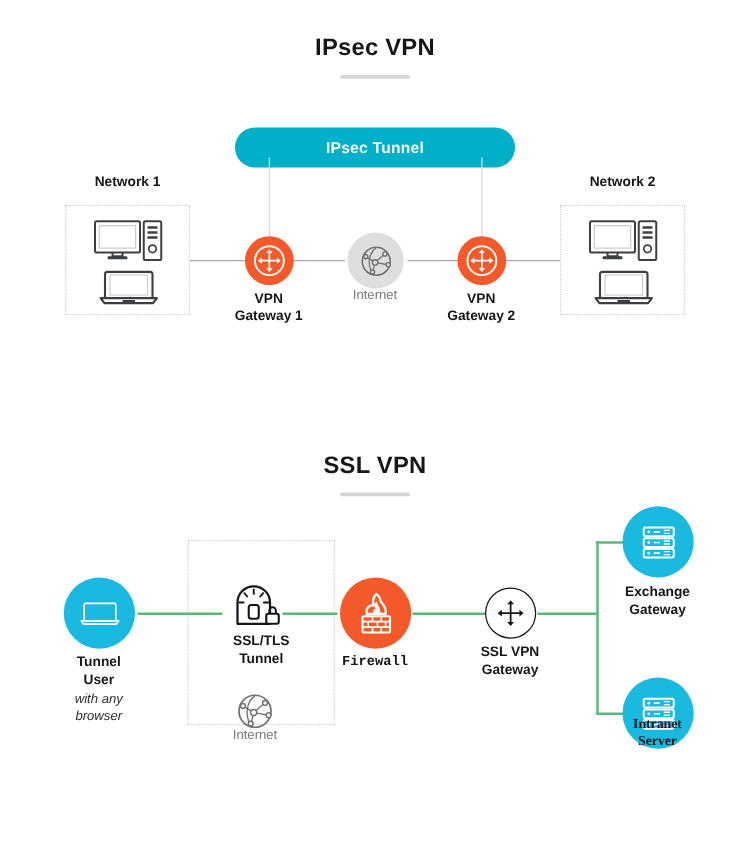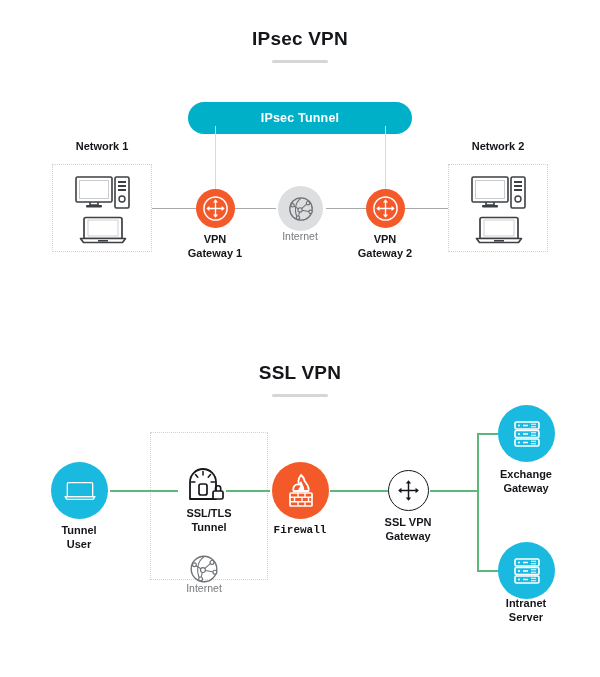--- a/index.html
+++ b/index.html
@@ -218,20 +218,24 @@
   <div class="circ circ-cyan" style="left:51px;top:462px;width:57px;height:57px;">
     <svg width="32" height="26" viewBox="0 0 48 30">
       <path d="M7 2.5 h34 a2 2 0 0 1 2 2 v19 h-38 v-19 a2 2 0 0 1 2 -2 z" fill="none" stroke="#ffffff" stroke-width="2"></path>
       <path d="M1.5 23.5 h45 l-3 4 h-39 z" fill="none" stroke="#ffffff" stroke-width="2" stroke-linejoin="round"></path>
     </svg>
   </div>
   <div class="lbl" style="left:29px;top:524px;width:100px;">
     <span>Tunnel</span><br>
     <span>User</span>
   </div>
+  <div class="lbl-italic" style="left:29px;top:553px;width:100px;">
+    <span>with any</span><br>
+    <span>browser</span>
+  </div>
 
   <div class="abs" style="left:184px;top:463px;width:44px;height:40px;">
     <svg width="44" height="40" viewBox="0 0 44 40">
       <path d="M6 36 V19 a13 13 0 0 1 26 0 V36 z" fill="#fff" stroke="#14161a" stroke-width="1.8" stroke-linejoin="round"></path>
       <rect x="15" y="21" width="8" height="11" rx="2" fill="#fff" stroke="#14161a" stroke-width="1.7"></rect>
       <path d="M19 8.5 v3.6 M11.5 11.5 l2.3 2.7 M26.5 11.5 l-2.3 2.7 M7.5 19 h3.4 M30.5 19 h-3.4" stroke="#14161a" stroke-width="1.5" stroke-linecap="round"></path>
       <rect x="29" y="28" width="10" height="8" rx="1.6" fill="#fff" stroke="#14161a" stroke-width="1.7"></rect>
       <path d="M31.5 28 v-2.6 a2.6 2.6 0 0 1 5.2 0 V28" fill="none" stroke="#14161a" stroke-width="1.6"></path>
     </svg>
   </div>
@@ -300,18 +304,18 @@
       <rect x="3" y="3" width="24" height="7" rx="1.4" fill="none" stroke="#ffffff" stroke-width="1.6"></rect>
       <rect x="3" y="11.5" width="24" height="7" rx="1.4" fill="none" stroke="#ffffff" stroke-width="1.6"></rect>
       <rect x="3" y="20" width="24" height="7" rx="1.4" fill="none" stroke="#ffffff" stroke-width="1.6"></rect>
       <circle cx="7" cy="6.5" r="1.1" fill="#ffffff"></circle>
         <circle cx="7" cy="15" r="1.1" fill="#ffffff"></circle>
         <circle cx="7" cy="23.5" r="1.1" fill="#ffffff"></circle>
       <path d="M11 6.5 h5 M11 15 h5 M11 23.5 h5" stroke="#ffffff" stroke-width="1.3"></path>
       <path d="M19 5.3 h5 M19 7.7 h5 M19 13.8 h5 M19 16.2 h5 M19 22.3 h5 M19 24.7 h5" stroke="#ffffff" stroke-width="1.1"></path>
     </svg>
   </div>
-  <div class="lbl" style="left:476px;top:597px;width:100px;">
+  <div class="lbl" style="left:476px;top:573px;width:100px;font-family:Liberation Serif, serif;">
     <span>Intranet</span><br>
     <span>Server</span>
   </div>
 
 </div>
 
 </body></html>

